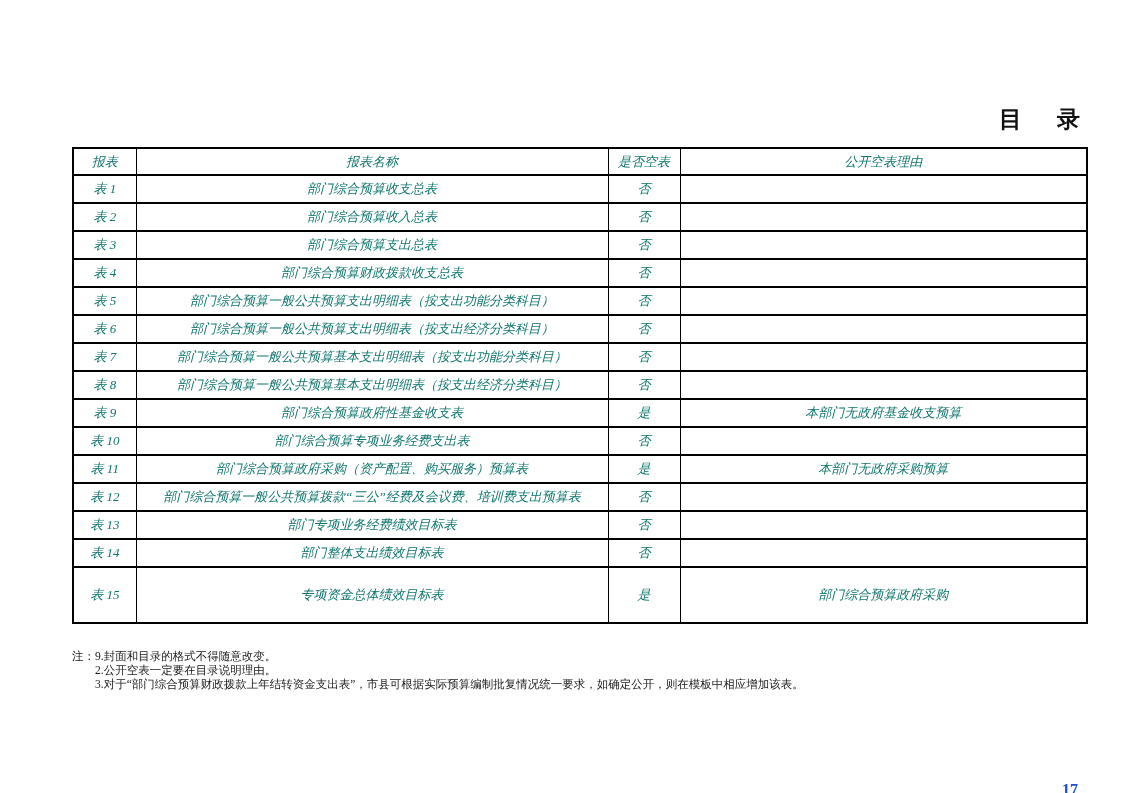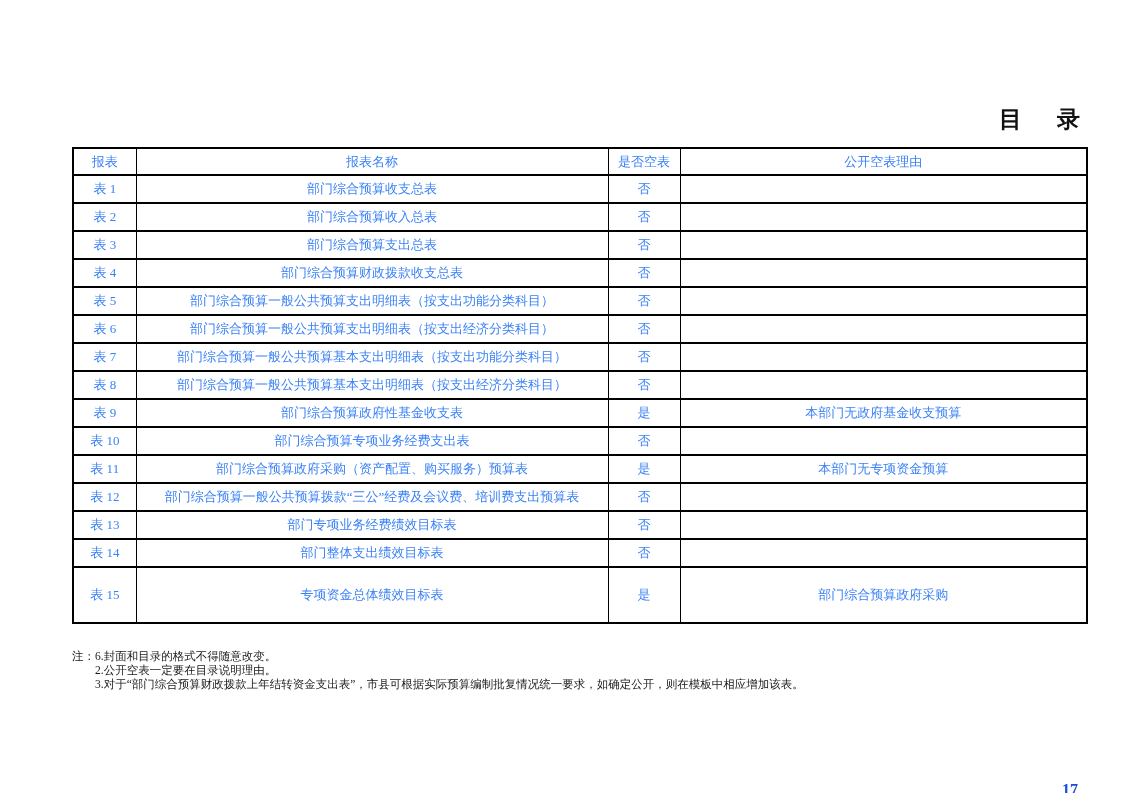--- a/index.html
+++ b/index.html
@@ -20,22 +20,23 @@
     letter-spacing: 6px;
     color: #111111;
   }
   table.toc-table {
     position: absolute;
     left: 72px; top: 147px;
     width: 1014px;
     border-collapse: collapse;
     table-layout: fixed;
     font-size: 13px;
-    color: #3b82f6;
+    color: #0f766e;
     border: 2px solid #000000;
+    font-style: italic;
   }
   table.toc-table th, table.toc-table td {
     border-left: 1px solid #000000;
     border-right: 1px solid #000000;
     border-top: 2px solid #000000;
     border-bottom: 2px solid #000000;
     font-weight: normal;
     padding: 0;
     text-align: center;
     vertical-align: middle;
@@ -158,21 +159,21 @@
         <td class="c-id">表 10</td>
         <td class="c-name">部门综合预算专项业务经费支出表</td>
         <td class="c-empty">否</td>
         <td class="c-reason"></td>
       </tr>
 
       <tr>
         <td class="c-id">表 11</td>
         <td class="c-name">部门综合预算政府采购（资产配置、购买服务）预算表</td>
         <td class="c-empty">是</td>
-        <td class="c-reason">本部门无专项资金预算</td>
+        <td class="c-reason">本部门无政府采购预算</td>
       </tr>
 
       <tr>
         <td class="c-id">表 12</td>
         <td class="c-name">部门综合预算一般公共预算拨款“三公”经费及会议费、培训费支出预算表</td>
         <td class="c-empty">否</td>
         <td class="c-reason"></td>
       </tr>
 
       <tr>
@@ -195,21 +196,21 @@
         <td class="c-empty">是</td>
         <td class="c-reason">部门综合预算政府采购</td>
       </tr>
     </tbody>
 </table>
 
 <div class="notes">
   <span class="notes-label">注：</span>
   <div class="notes-items">
 
-      <div>6.封面和目录的格式不得随意改变。</div>
+      <div>9.封面和目录的格式不得随意改变。</div>
 
       <div>2.公开空表一定要在目录说明理由。</div>
 
       <div>3.对于“部门综合预算财政拨款上年结转资金支出表”，市县可根据实际预算编制批复情况统一要求，如确定公开，则在模板中相应增加该表。</div>
     </div>
 </div>
 
 <div class="page-number">17</div>
 
 </body></html>

